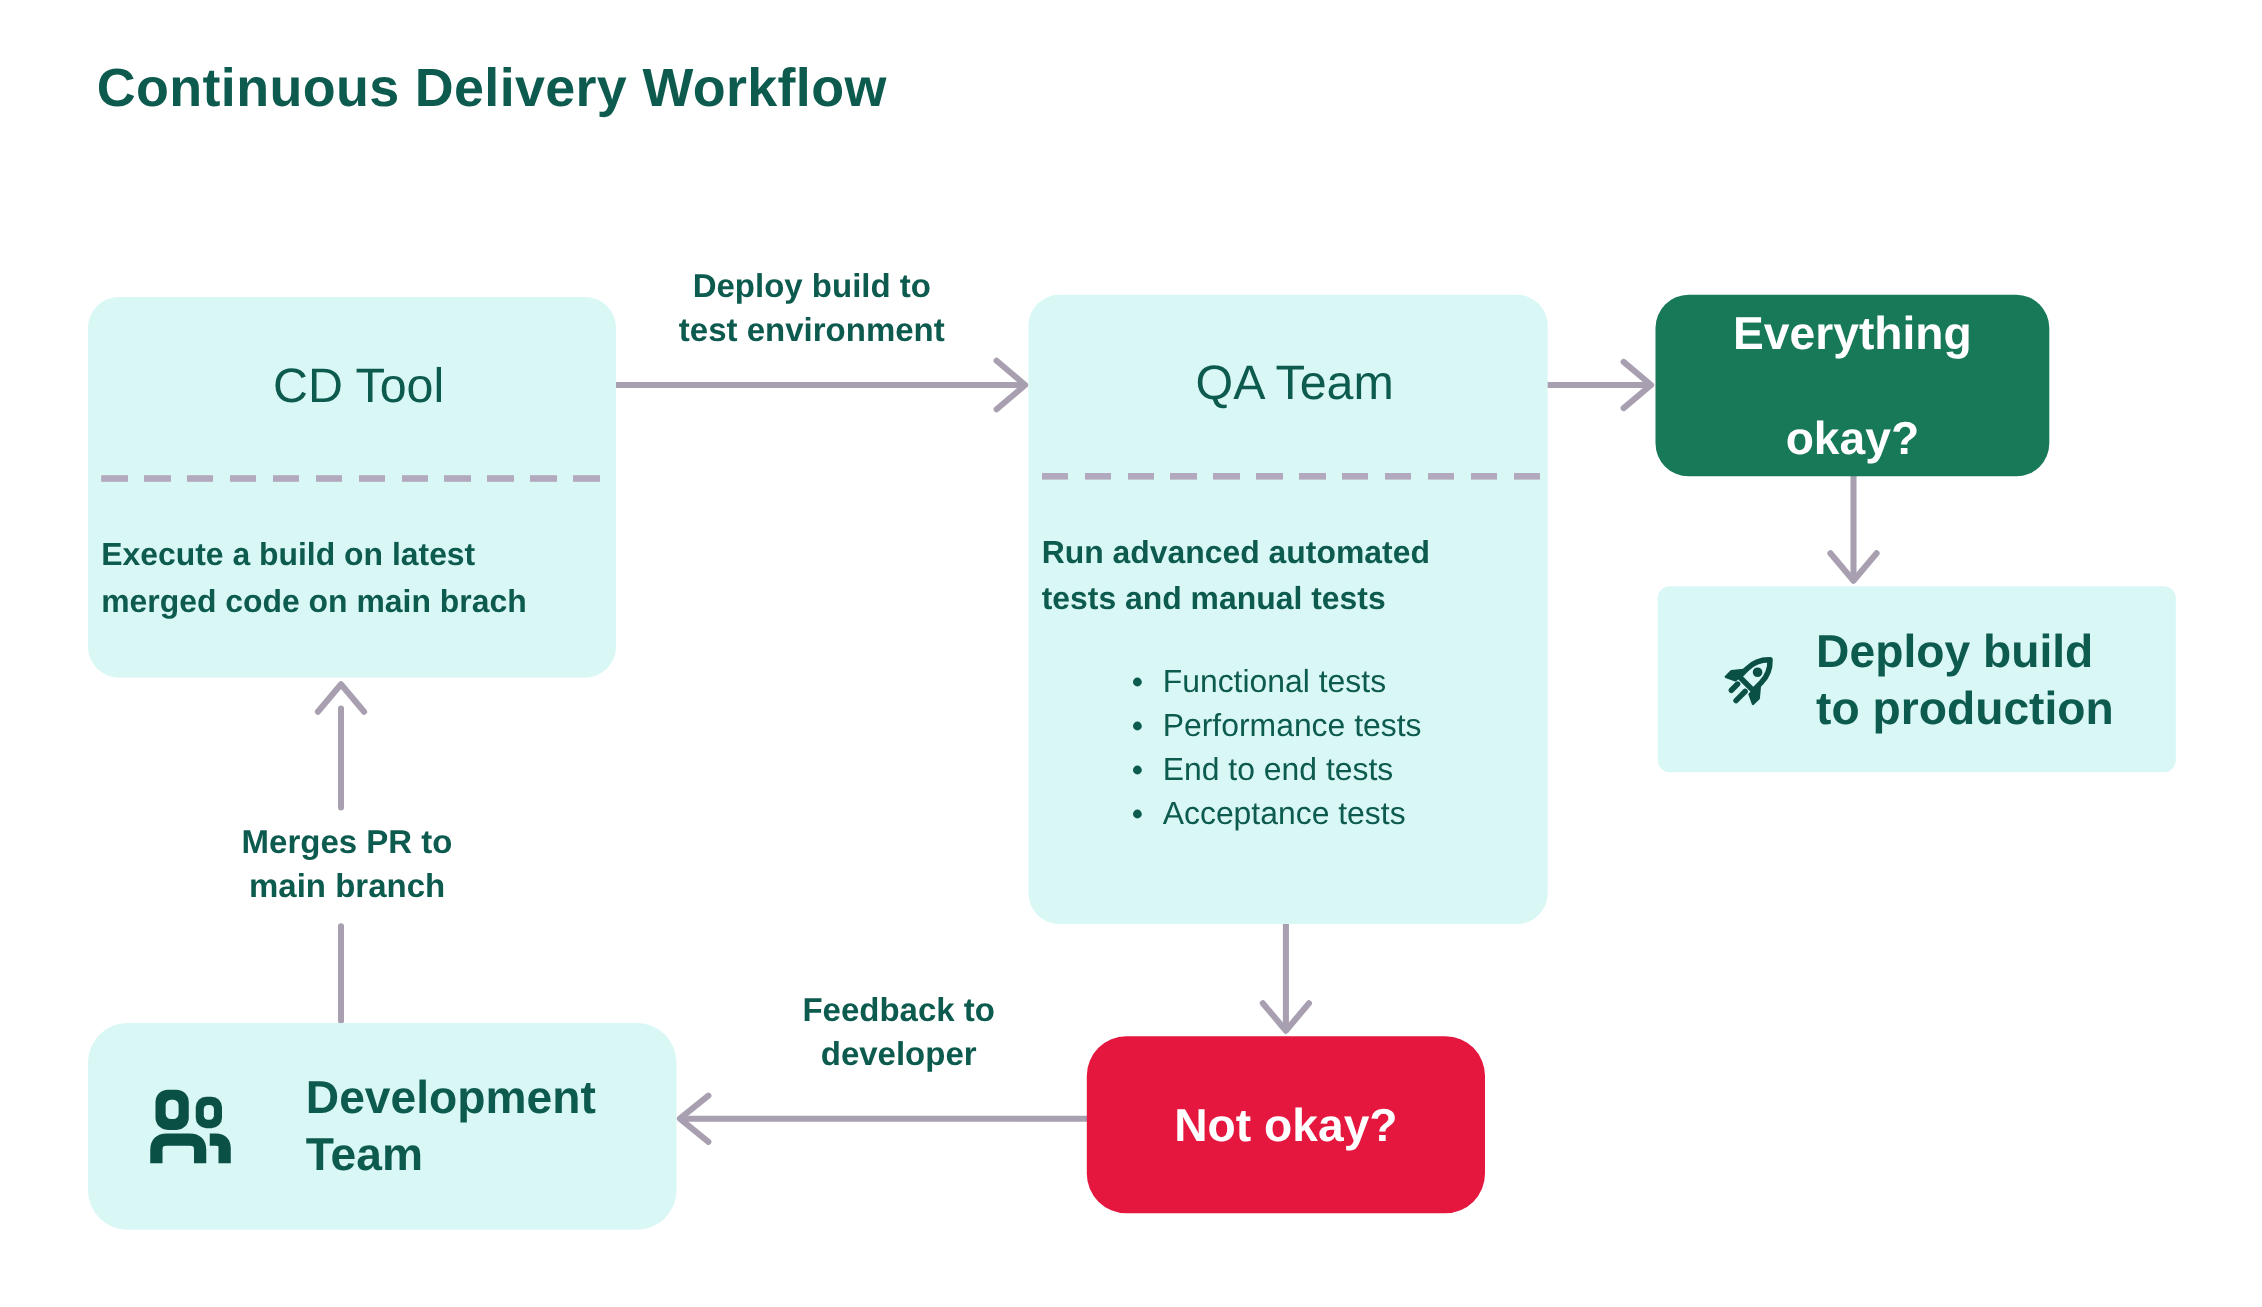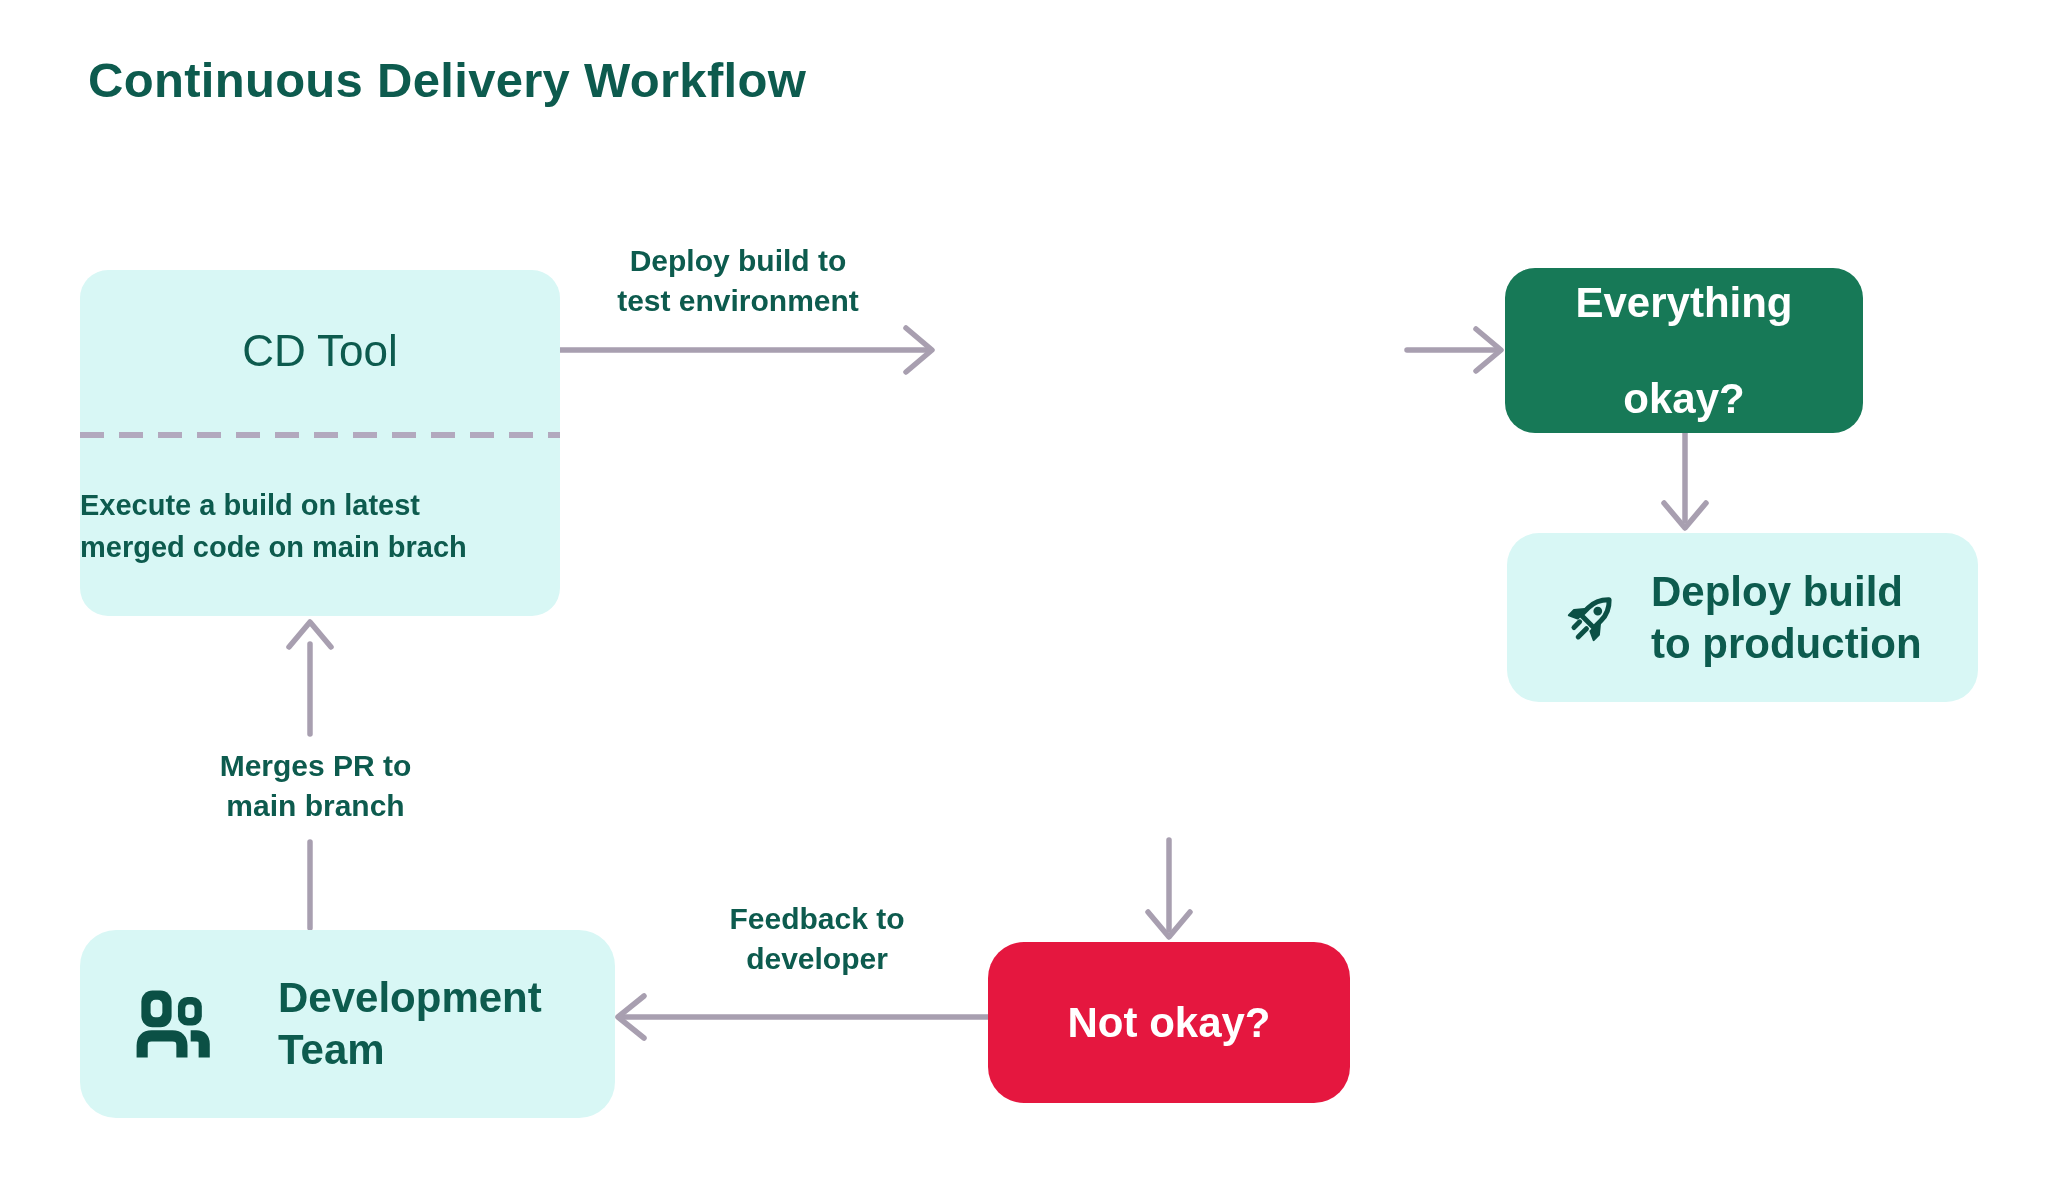--- a/index.html
+++ b/index.html
@@ -16,21 +16,21 @@
   html,body{background:#ffffff;}
   .canvas{
     position:relative;width:2056px;height:1188px;background:var(--white);
     font-family:"Liberation Sans", sans-serif;overflow:hidden;color:var(--teal-text);
   }
   .page-title{
     position:absolute;left:88px;top:52px;font-size:49px;font-weight:700;
     color:var(--teal-text);letter-spacing:0.3px;
   }
   .node{position:absolute;background:var(--box-bg);}
-  .node-cyan{background:var(--box-bg);}
+  .node-cyan{background:var(--box-bg);padding-left:12px;}
   .node.cd{left:80px;top:270px;width:480px;height:346px;border-radius:28px;display:flex;flex-direction:column;}
   .node.qa{left:935px;top:268px;width:472px;height:572px;border-radius:28px;display:flex;flex-direction:column;}
   .node-head{
     height:162px;flex:0 0 162px;display:flex;align-items:center;justify-content:center;
     font-size:44px;font-weight:500;color:var(--teal-text);
   }
   .divider{
     height:6px;flex:0 0 6px;width:100%;
     background:repeating-linear-gradient(to right,var(--divider) 0 24px,transparent 24px 39px);
   }
@@ -43,21 +43,21 @@
   .qa-bullets li::before{
     content:"";position:absolute;left:3px;top:16px;width:8px;height:8px;border-radius:50%;
     background:var(--teal-text);
   }
   .node.eo{
     left:1505px;top:268px;width:358px;height:165px;border-radius:30px;background:var(--green);
     display:flex;flex-direction:column;align-items:center;justify-content:center;
     color:var(--white);font-size:42px;line-height:56px;font-weight:500;text-align:center;gap:40px;
   }
   .node.deploy{
-    left:1507px;top:533px;width:471px;height:169px;border-radius:32px;
+    left:1507px;top:533px;width:471px;height:169px;border-radius:11px;
     display:flex;align-items:center;padding-left:46px;gap:28px;
     font-size:42px;line-height:52px;font-weight:500;
   }
   .node.notokay{
     left:988px;top:942px;width:362px;height:161px;border-radius:36px;background:var(--red);
     display:flex;align-items:center;justify-content:center;
     color:var(--white);font-size:42px;font-weight:700;
   }
   .node.dev{
     left:80px;top:930px;width:535px;height:188px;border-radius:36px;
@@ -104,20 +104,34 @@
 
   <div class="node node-cyan cd">
     <div class="node-head">CD Tool</div>
     <div class="divider"></div>
     <div class="node-body">
       <span class="line">Execute a build on latest</span>
       <span class="line">merged code on main brach</span>
     </div>
   </div>
 
+  <div class="node node-cyan qa">
+    <div class="node-head">QA Team</div>
+    <div class="divider"></div>
+    <div class="node-body">
+      <span class="line">Run advanced automated</span>
+      <span class="line">tests and manual tests</span>
+      <ul class="qa-bullets">
+        <li>Functional tests</li>
+        <li>Performance tests</li>
+        <li>End to end tests</li>
+        <li>Acceptance tests</li>
+      </ul>
+    </div>
+  </div>
 
   <div class="node eo">
     <span class="line">Everything</span>
     <span class="line">okay?</span>
   </div>
 
   <div class="node node-cyan deploy">
     <svg class="icon" width="70" height="70" viewBox="0 0 48 48" aria-hidden="true">
       <g transform="rotate(45 24 26)">
         <path d="M24 5.5 C28.2 9.5 30.2 14.5 30.2 19.5 L30.2 26.5 L17.8 26.5 L17.8 19.5 C17.8 14.5 19.8 9.5 24 5.5 Z" fill="none" stroke="currentColor" stroke-width="3.4" stroke-linejoin="round"></path>

